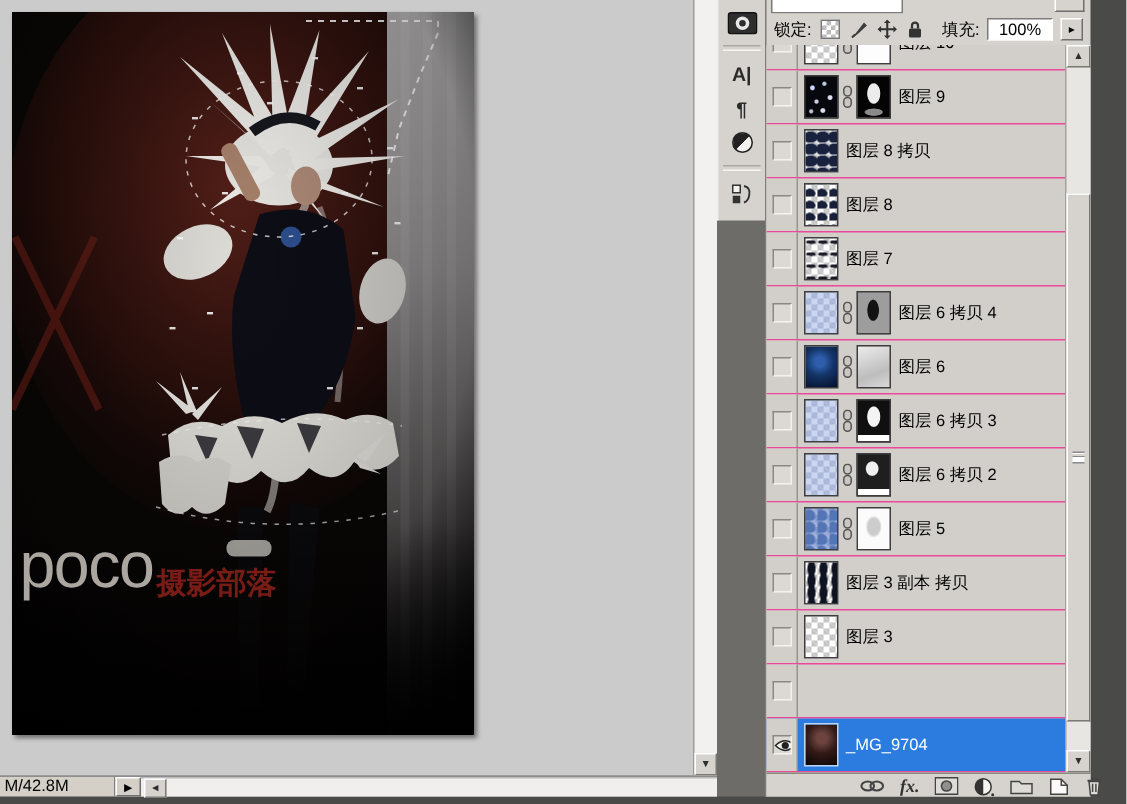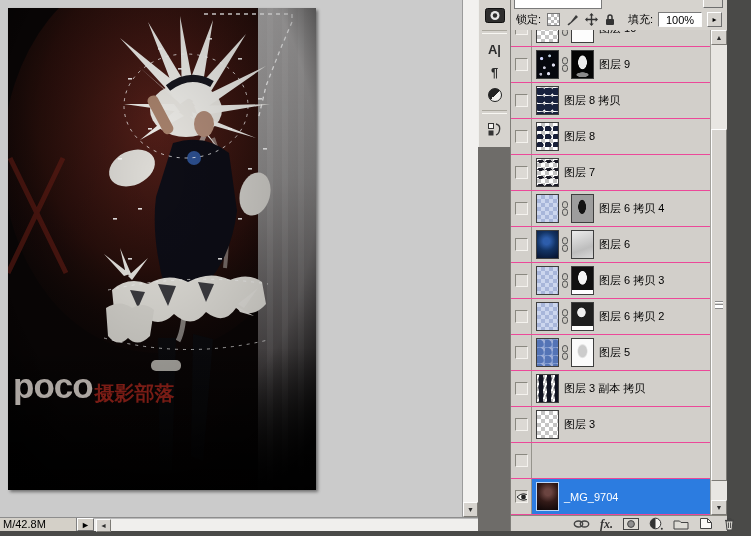--- a/index.html
+++ b/index.html
@@ -5,21 +5,21 @@
   html,body{margin:0;padding:0;}
   .app{position:relative;width:751px;height:536px;background:#4a4a48;overflow:hidden;
        font-family:"Liberation Sans","DejaVu Sans",sans-serif;-webkit-font-smoothing:none;}
   
   .workspace{position:absolute;left:0;top:0;width:462px;height:517px;background:#cbcbcb;}
   .canvas{position:absolute;left:8px;top:8px;width:308px;height:482px;background:#000;
           box-shadow:2px 2px 3px rgba(0,0,0,.45);}
   .canvas svg{position:absolute;left:0;top:0;}
   .wm{position:absolute;left:5px;top:348px;line-height:1;pointer-events:none;}
   .wm-line{display:flex;align-items:flex-end;}
-  .wm-brand{font-size:35px;font-weight:bold;letter-spacing:-1px;color:rgba(196,189,183,.88);margin-top:12px;}
+  .wm-brand{font-size:43px;font-weight:normal;letter-spacing:-1px;color:rgba(196,189,183,.88);}
   .wm-tag{font-size:20px;font-weight:bold;color:rgba(128,30,22,.95);margin-left:2px;}
   .wm-url{font-size:11px;color:rgba(186,178,171,.85);margin-top:1px;}
   
   .doc-vscroll{position:absolute;left:462px;top:0;width:16px;height:517px;background:#f2f1ef;
                border-left:1px solid #9b9b9b;box-sizing:border-box;}
   .scroll-btn{background:#d6d3ce;border:1px solid;border-color:#fdfdfd #7c7a75 #7c7a75 #fdfdfd;
               display:flex;align-items:center;justify-content:center;font-size:7px;color:#2e2e2e;
               box-sizing:border-box;user-select:none;}
   .doc-vscroll .scroll-btn{position:absolute;bottom:0;left:0;width:15px;height:15px;}
   .statusbar{position:absolute;left:0;top:517px;width:478px;height:14px;background:#d4d0c8;
@@ -134,21 +134,21 @@
                  border-left:1px solid #a3a19b;box-sizing:border-box;}
   .panel-vscroll .up{position:absolute;top:0;left:0;width:16px;height:15px;}
   .panel-vscroll .down{position:absolute;bottom:0;left:0;width:16px;height:15px;}
   .vthumb{position:absolute;left:0;top:99px;width:16px;height:352px;background:#d6d3ce;
           border:1px solid;border-color:#fdfdfd #7c7a75 #7c7a75 #fdfdfd;box-sizing:border-box;
           display:flex;align-items:center;justify-content:center;}
   .grip{width:8px;height:6px;border-top:1px solid #8b8b8b;border-bottom:1px solid #8b8b8b;
         background:linear-gradient(#fff 0 1px,transparent 1px,transparent 2px,#8b8b8b 2px 3px,#fff 3px 4px);}
   
   .bottom-bar{position:absolute;left:0;right:0;bottom:0;height:16px;background:#d6d3ce;
-              border-top:1px solid #8a887f;display:flex;align-items:center;gap:10px;
+              border-top:1px solid #8a887f;display:flex;align-items:flex-end;gap:10px;
               padding-left:62px;box-sizing:border-box;}
   .foot-ic{display:flex;align-items:center;justify-content:center;height:14px;}
   .fx-label{font-family:"Liberation Serif","DejaVu Serif",serif;font-style:italic;
             font-weight:bold;font-size:12px;color:#333;line-height:12px;}
 </style>
 </head>
 <body>
 
 <div class="app">
 

